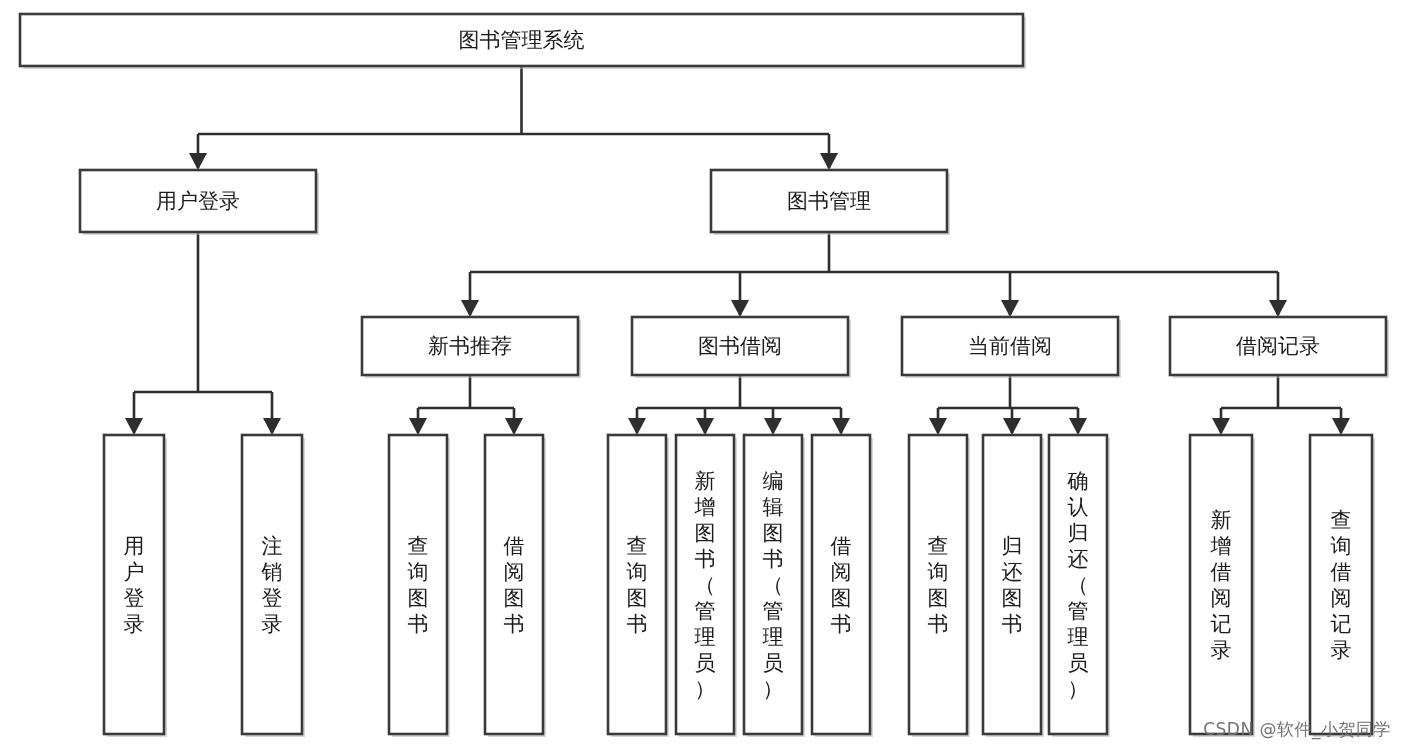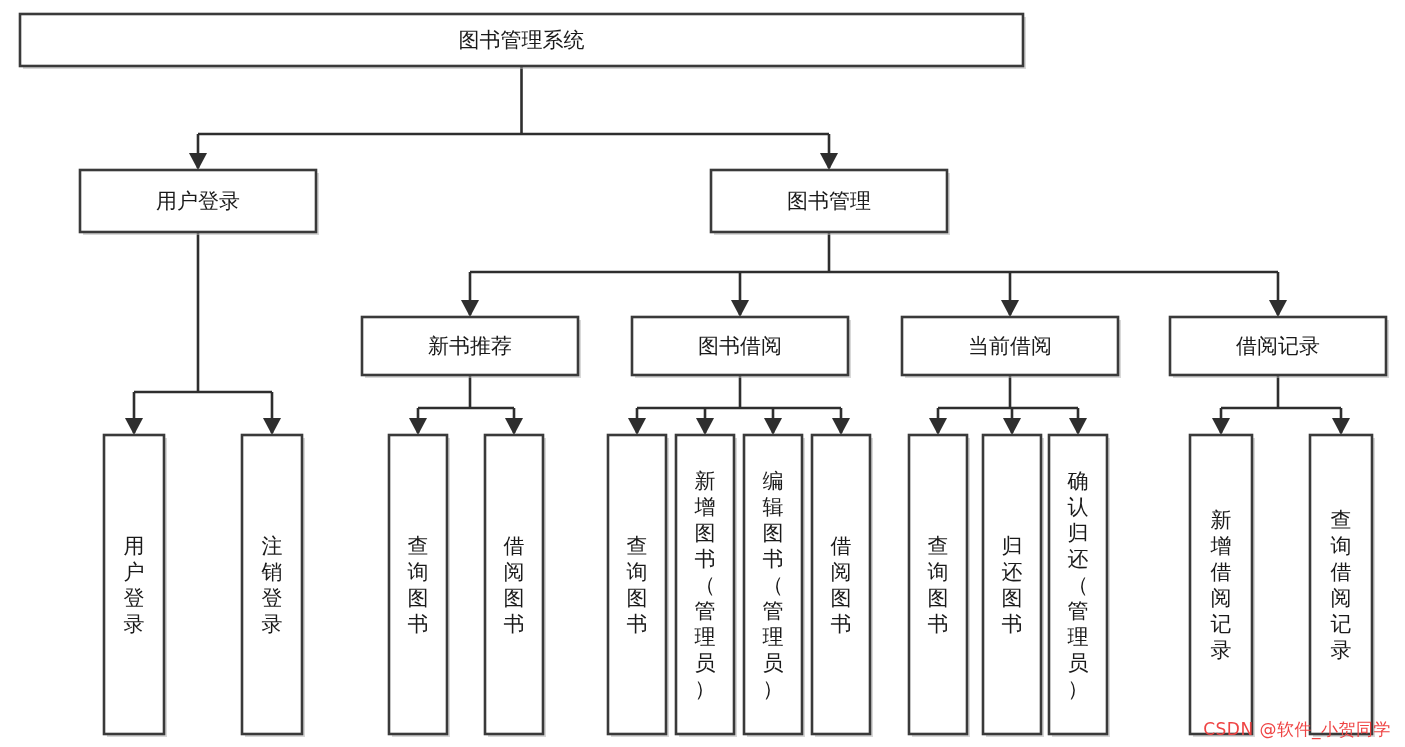--- a/index.html
+++ b/index.html
@@ -58,21 +58,21 @@
   }
   .label-v {
     font-size: 21px;
   }
   .watermark {
     position: absolute;
     right: 14px;
     bottom: 6px;
     font-family: "DejaVu Sans", "Liberation Sans", sans-serif;
     font-size: 17px;
-    color: #ef4444;
+    color: #737373;
     white-space: nowrap;
     letter-spacing: 0.5px;
     user-select: none;
   }
 </style>
 </head>
 <body>
 
 <div id="diagram-root">
   <svg class="diagram-canvas" viewBox="0 0 1405 747">

